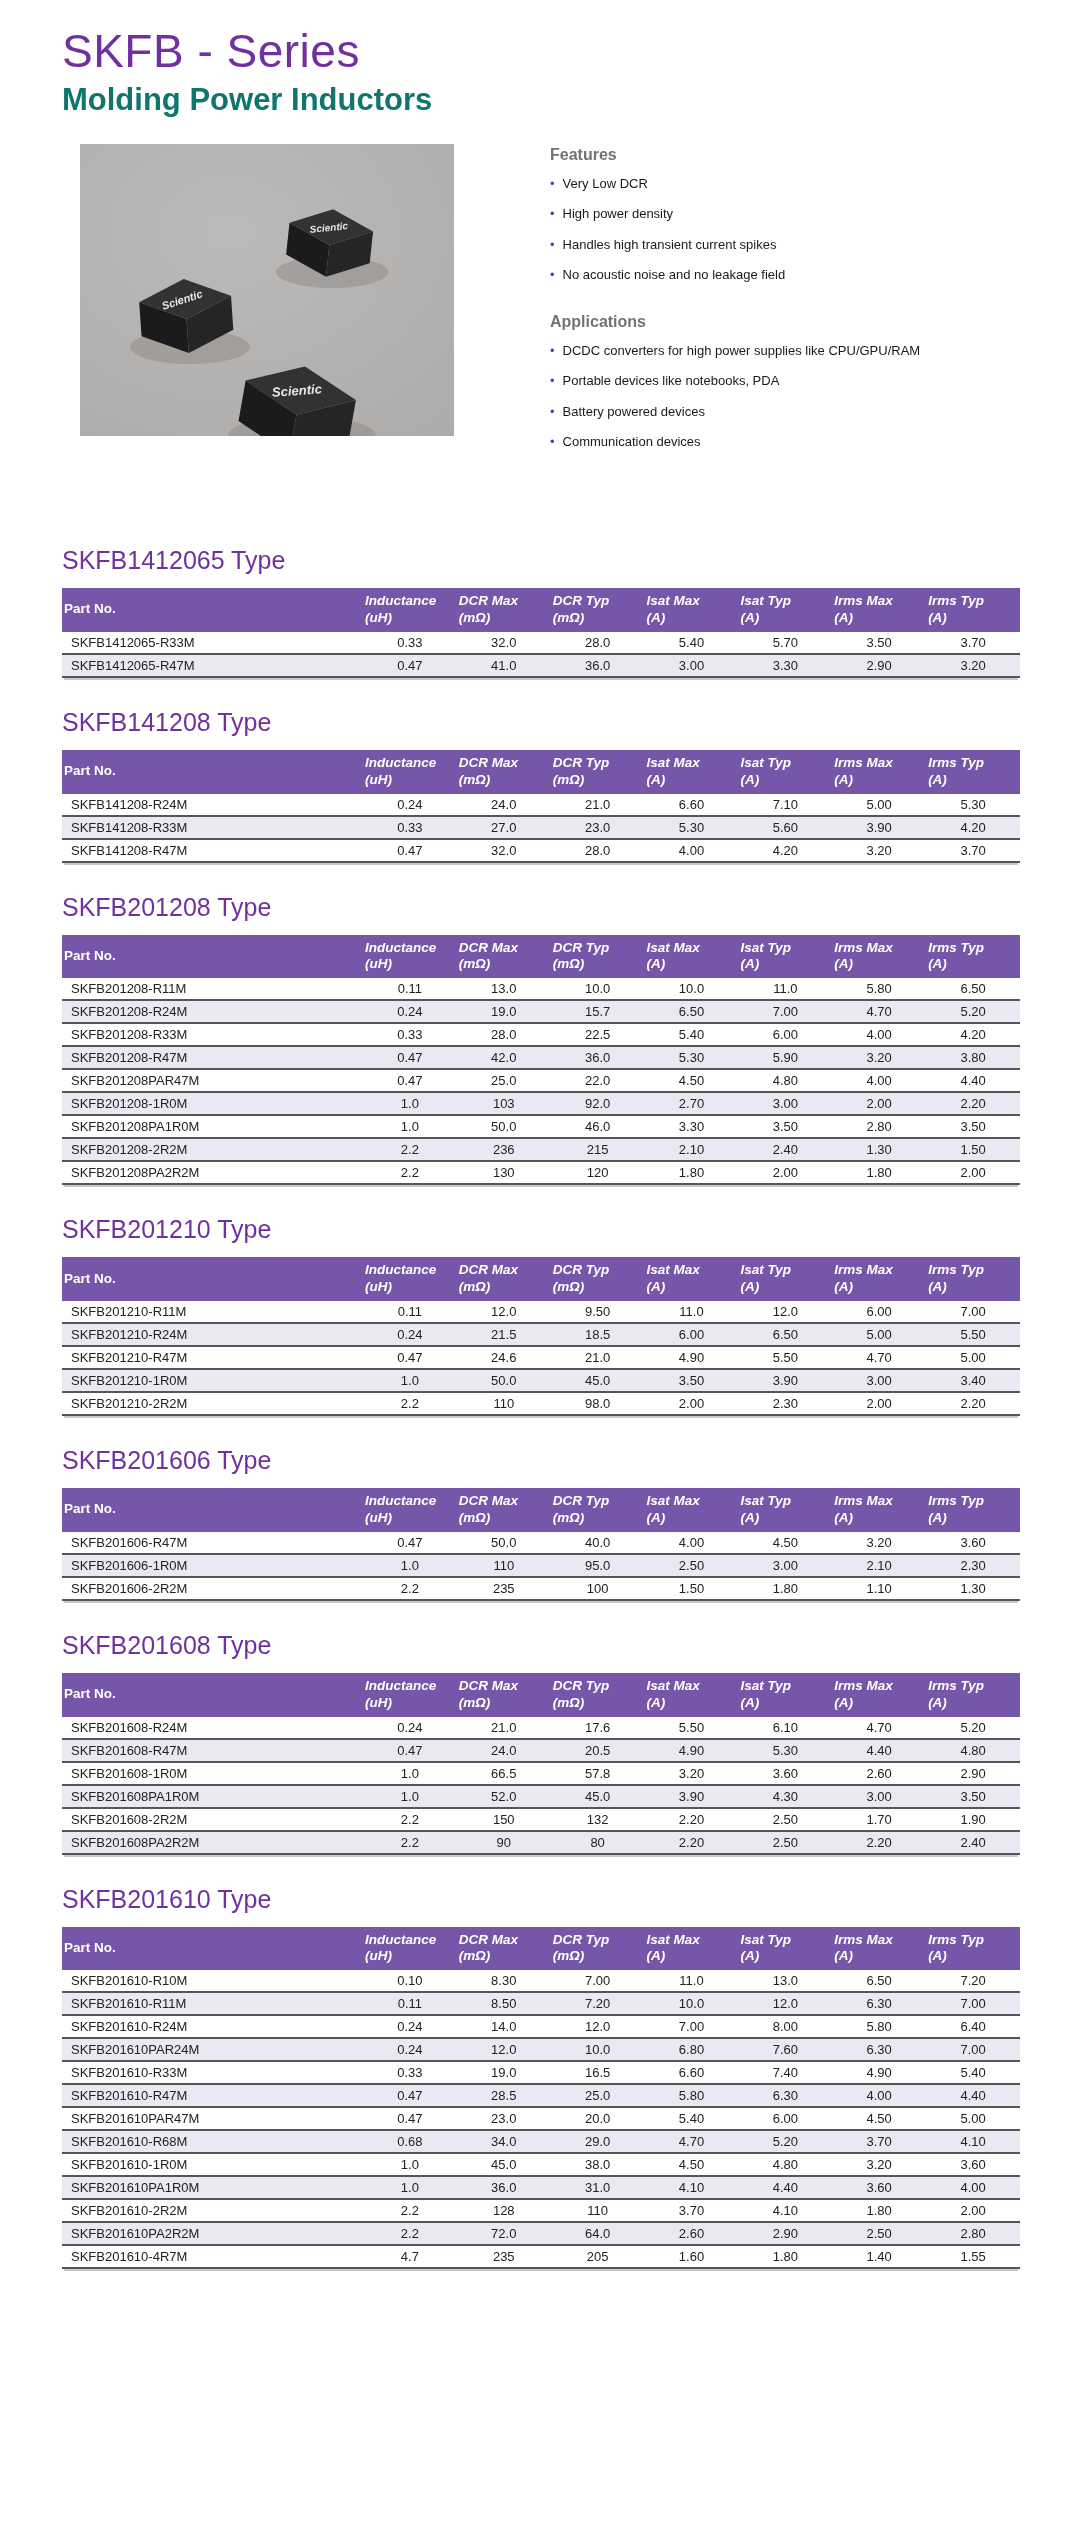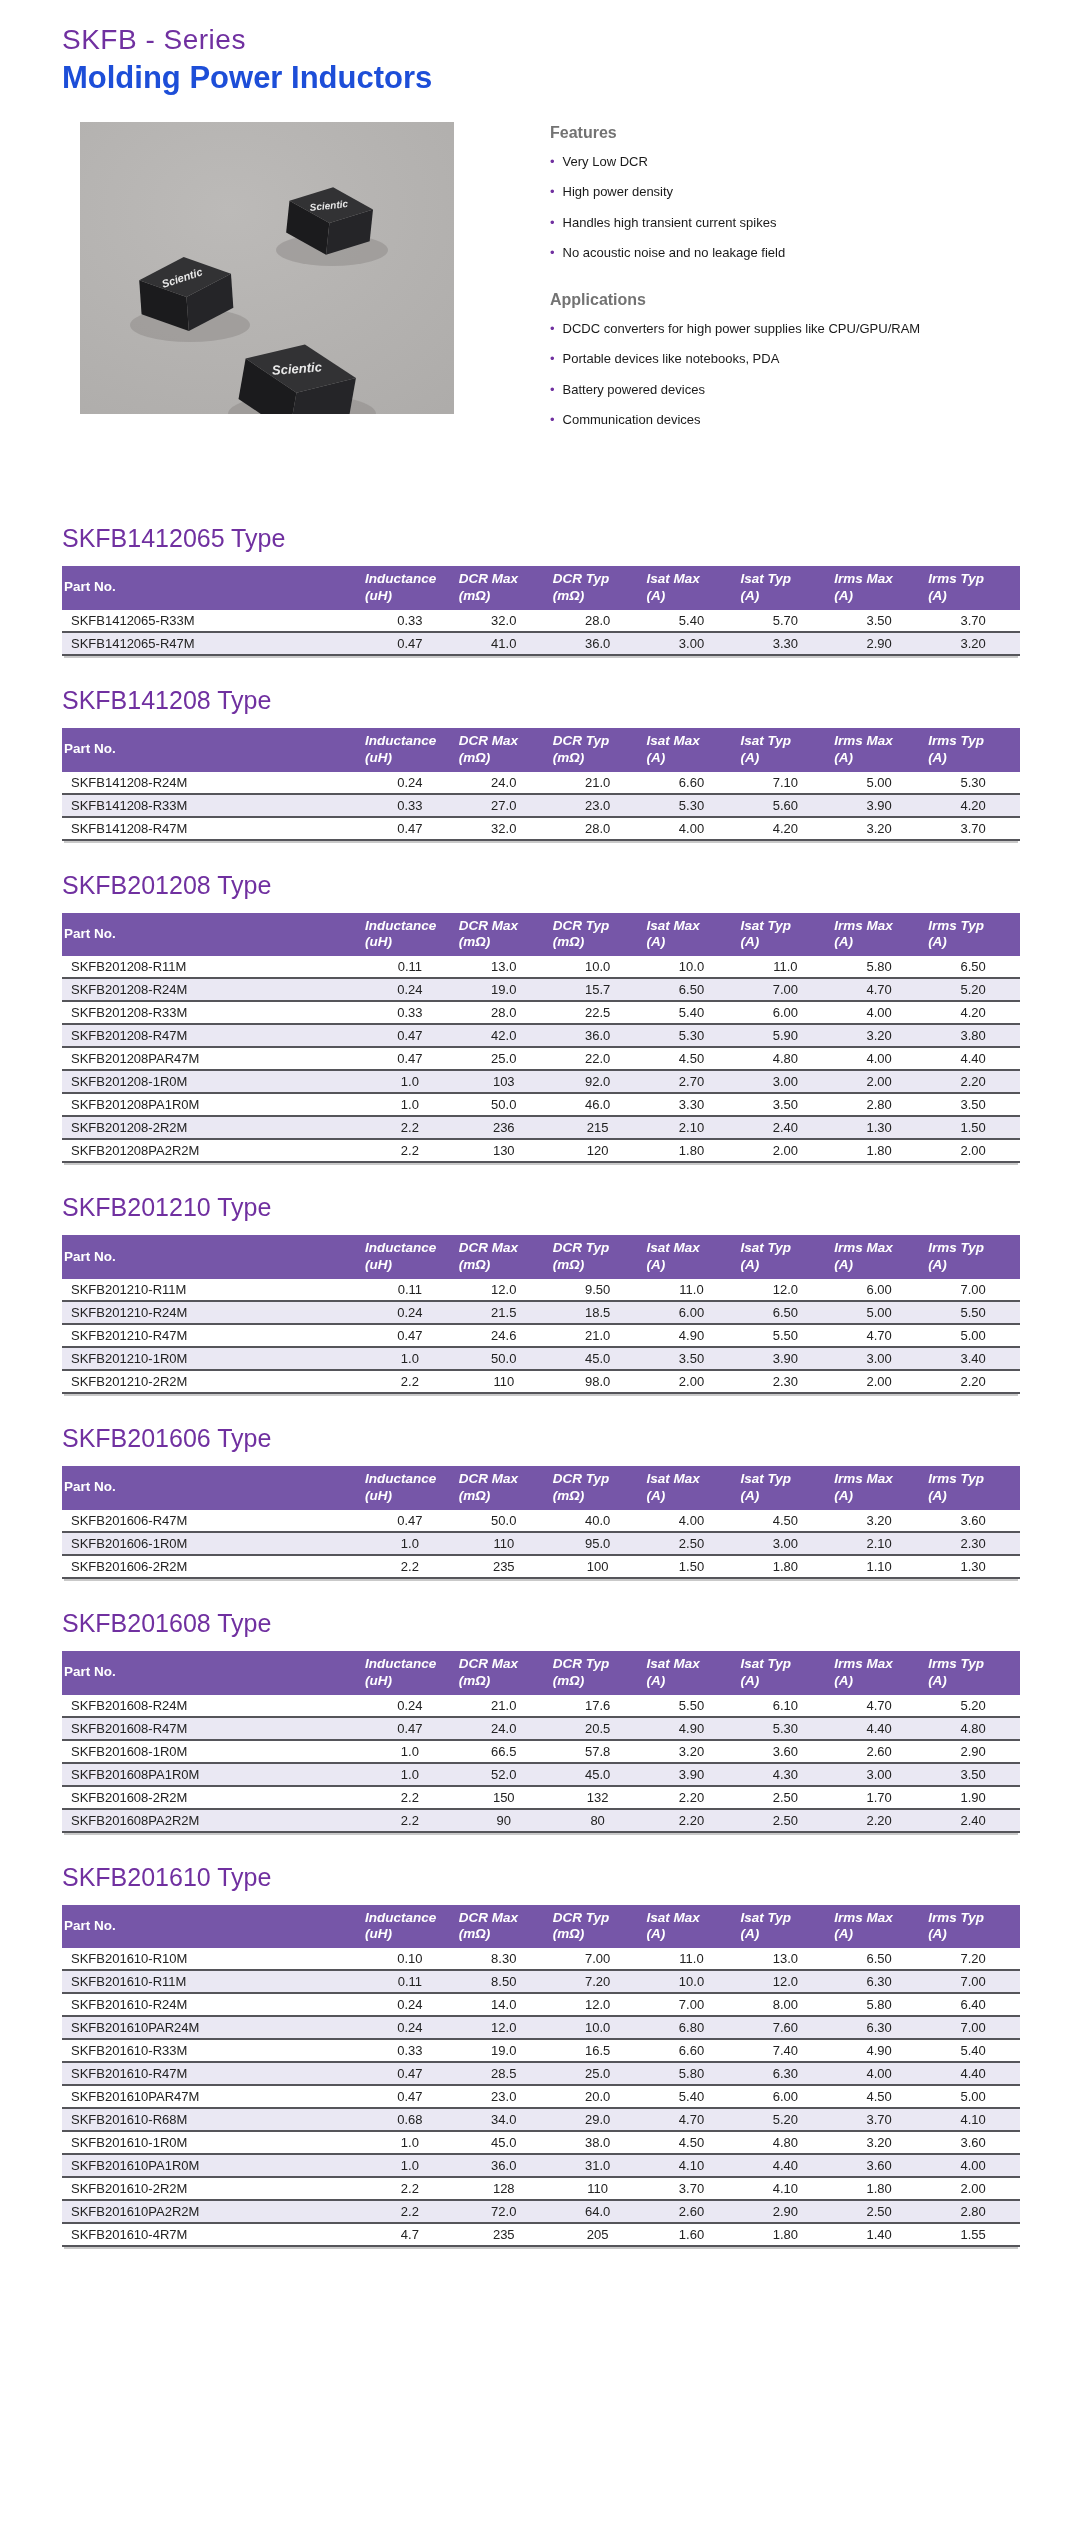--- a/index.html
+++ b/index.html
@@ -5,22 +5,22 @@
   :root{
     --accent:#7030a0;
     --thead:#7656a8;
     --rowalt:#eae8f3;
     --rowline:#55555a;
   }
   html,body{margin:0;padding:0;background:#ffffff;}
   body{width:1080px;font-family:"Liberation Sans",sans-serif;color:#111;}
   .page{box-sizing:border-box;width:1080px;min-height:2525px;padding:24px 60px 60px 62px;}
 
-  .page-title{color:var(--accent);font-size:28px;font-weight:normal;margin:0 0 4px 0;letter-spacing:.5px;}
-  .page-subtitle{color:#1d4ed8;font-size:31px;font-weight:bold;margin:0;}
+  .page-title{color:var(--accent);font-size:46px;font-weight:normal;margin:0 0 4px 0;letter-spacing:.5px;}
+  .page-subtitle{color:#0f766e;font-size:31px;font-weight:bold;margin:0;}
 
   .hero{display:flex;margin-top:26px;}
   .product-image{width:374px;height:292px;flex:none;margin-left:18px;}
   .side-col{margin-left:96px;width:450px;padding-top:2px;}
   .block-heading{font-size:16px;font-weight:bold;margin:0 0 12px 0;color:#737373;}
   .apps-heading{margin-top:30px;}
   .bullet-item{font-size:13px;line-height:1.25;margin-bottom:14px;color:#1a1a1a;}
   .bullet{color:var(--accent);margin-right:8px;}
 
   .section{margin-top:30px;}

